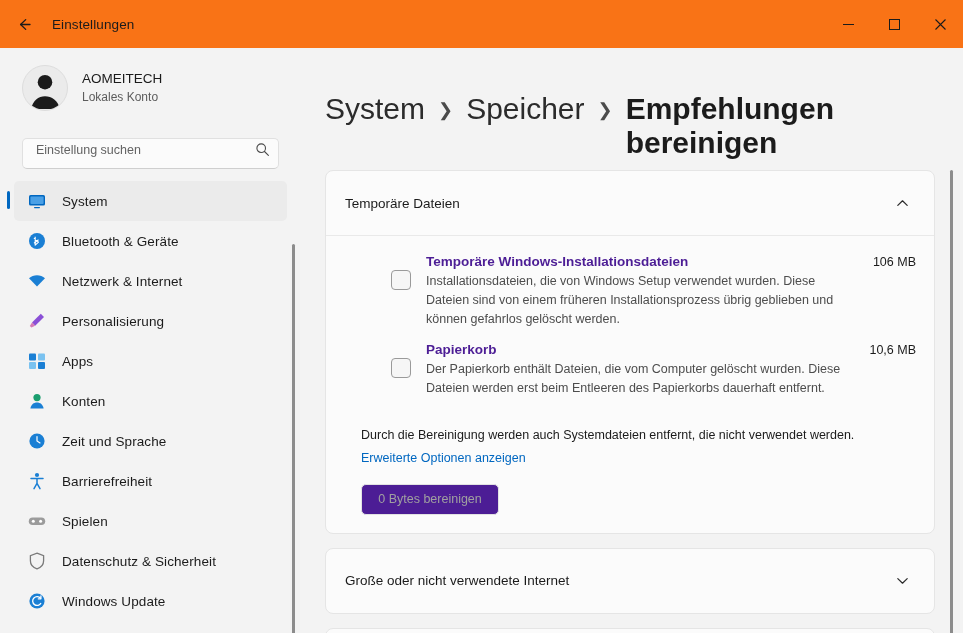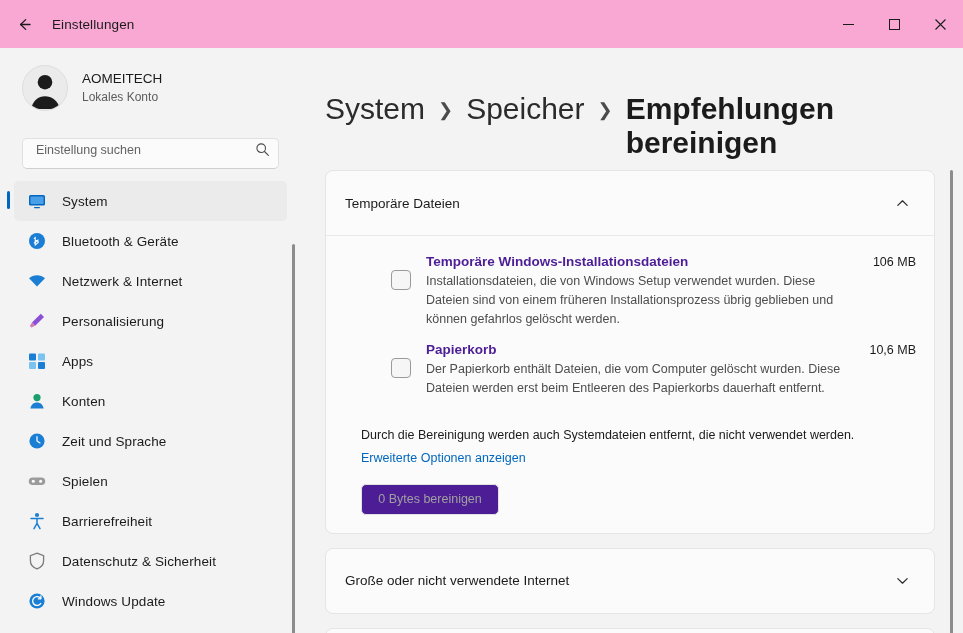--- a/index.html
+++ b/index.html
@@ -18,21 +18,21 @@
     display: flex;
     flex-direction: column;
   }
 
   
   .titlebar {
     height: 48px;
     flex: 0 0 48px;
     display: flex;
     align-items: center;
-    background: #f9a8d4;
+    background: #f97316;
     position: relative;
   }
   .back-btn {
     width: 32px; height: 32px;
     margin-left: 8px;
     border-radius: 5px;
     display: flex; align-items: center; justify-content: center;
     color: #1b1b1b;
   }
   .back-btn svg { display: block; }
@@ -421,36 +421,36 @@
                 <circle cx="9" cy="9" r="7.6" fill="#1a7fd4"></circle>
                 <path d="M9 4.6V9l3 1.9" stroke="#fff" stroke-width="1.2" fill="none" stroke-linecap="round"></path>
               </svg>
           </span>
           <span class="label">Zeit und Sprache</span>
         </div>
 
         <div class="nav-item">
           <span class="nav-icon">
             <svg width="18" height="18" viewBox="0 0 18 18">
+                <circle cx="9" cy="3" r="2.1" fill="#1a7fd4"></circle>
+                <path d="M3 6.4h12M9 6.4v5M9 11.4 6 16.6M9 11.4l3 5.2" stroke="#1a7fd4" stroke-width="1.5" fill="none" stroke-linecap="round"></path>
+              </svg>
+          </span>
+          <span class="label">Barrierefreiheit</span>
+        </div>
+
+        <div class="nav-item">
+          <span class="nav-icon">
+            <svg width="18" height="18" viewBox="0 0 18 18">
                 <rect x="0.8" y="5.4" width="16.4" height="7.6" rx="3.8" fill="#9b9b9b"></rect>
                 <circle cx="5.3" cy="9.2" r="1.5" fill="#fff"></circle>
                 <circle cx="12.6" cy="9.2" r="1.5" fill="#fff"></circle>
               </svg>
           </span>
           <span class="label">Spielen</span>
-        </div>
-
-        <div class="nav-item">
-          <span class="nav-icon">
-            <svg width="18" height="18" viewBox="0 0 18 18">
-                <circle cx="9" cy="3" r="2.1" fill="#1a7fd4"></circle>
-                <path d="M3 6.4h12M9 6.4v5M9 11.4 6 16.6M9 11.4l3 5.2" stroke="#1a7fd4" stroke-width="1.5" fill="none" stroke-linecap="round"></path>
-              </svg>
-          </span>
-          <span class="label">Barrierefreiheit</span>
         </div>
 
         <div class="nav-item">
           <span class="nav-icon">
             <svg width="18" height="18" viewBox="0 0 18 18">
                 <path d="M9 1.2 15.6 3.6v5.1c0 4-2.7 6.8-6.6 8.1-3.9-1.3-6.6-4.1-6.6-8.1V3.6z" fill="none" stroke="#7a7a7a" stroke-width="1.3"></path>
               </svg>
           </span>
           <span class="label">Datenschutz &amp; Sicherheit</span>
         </div>

